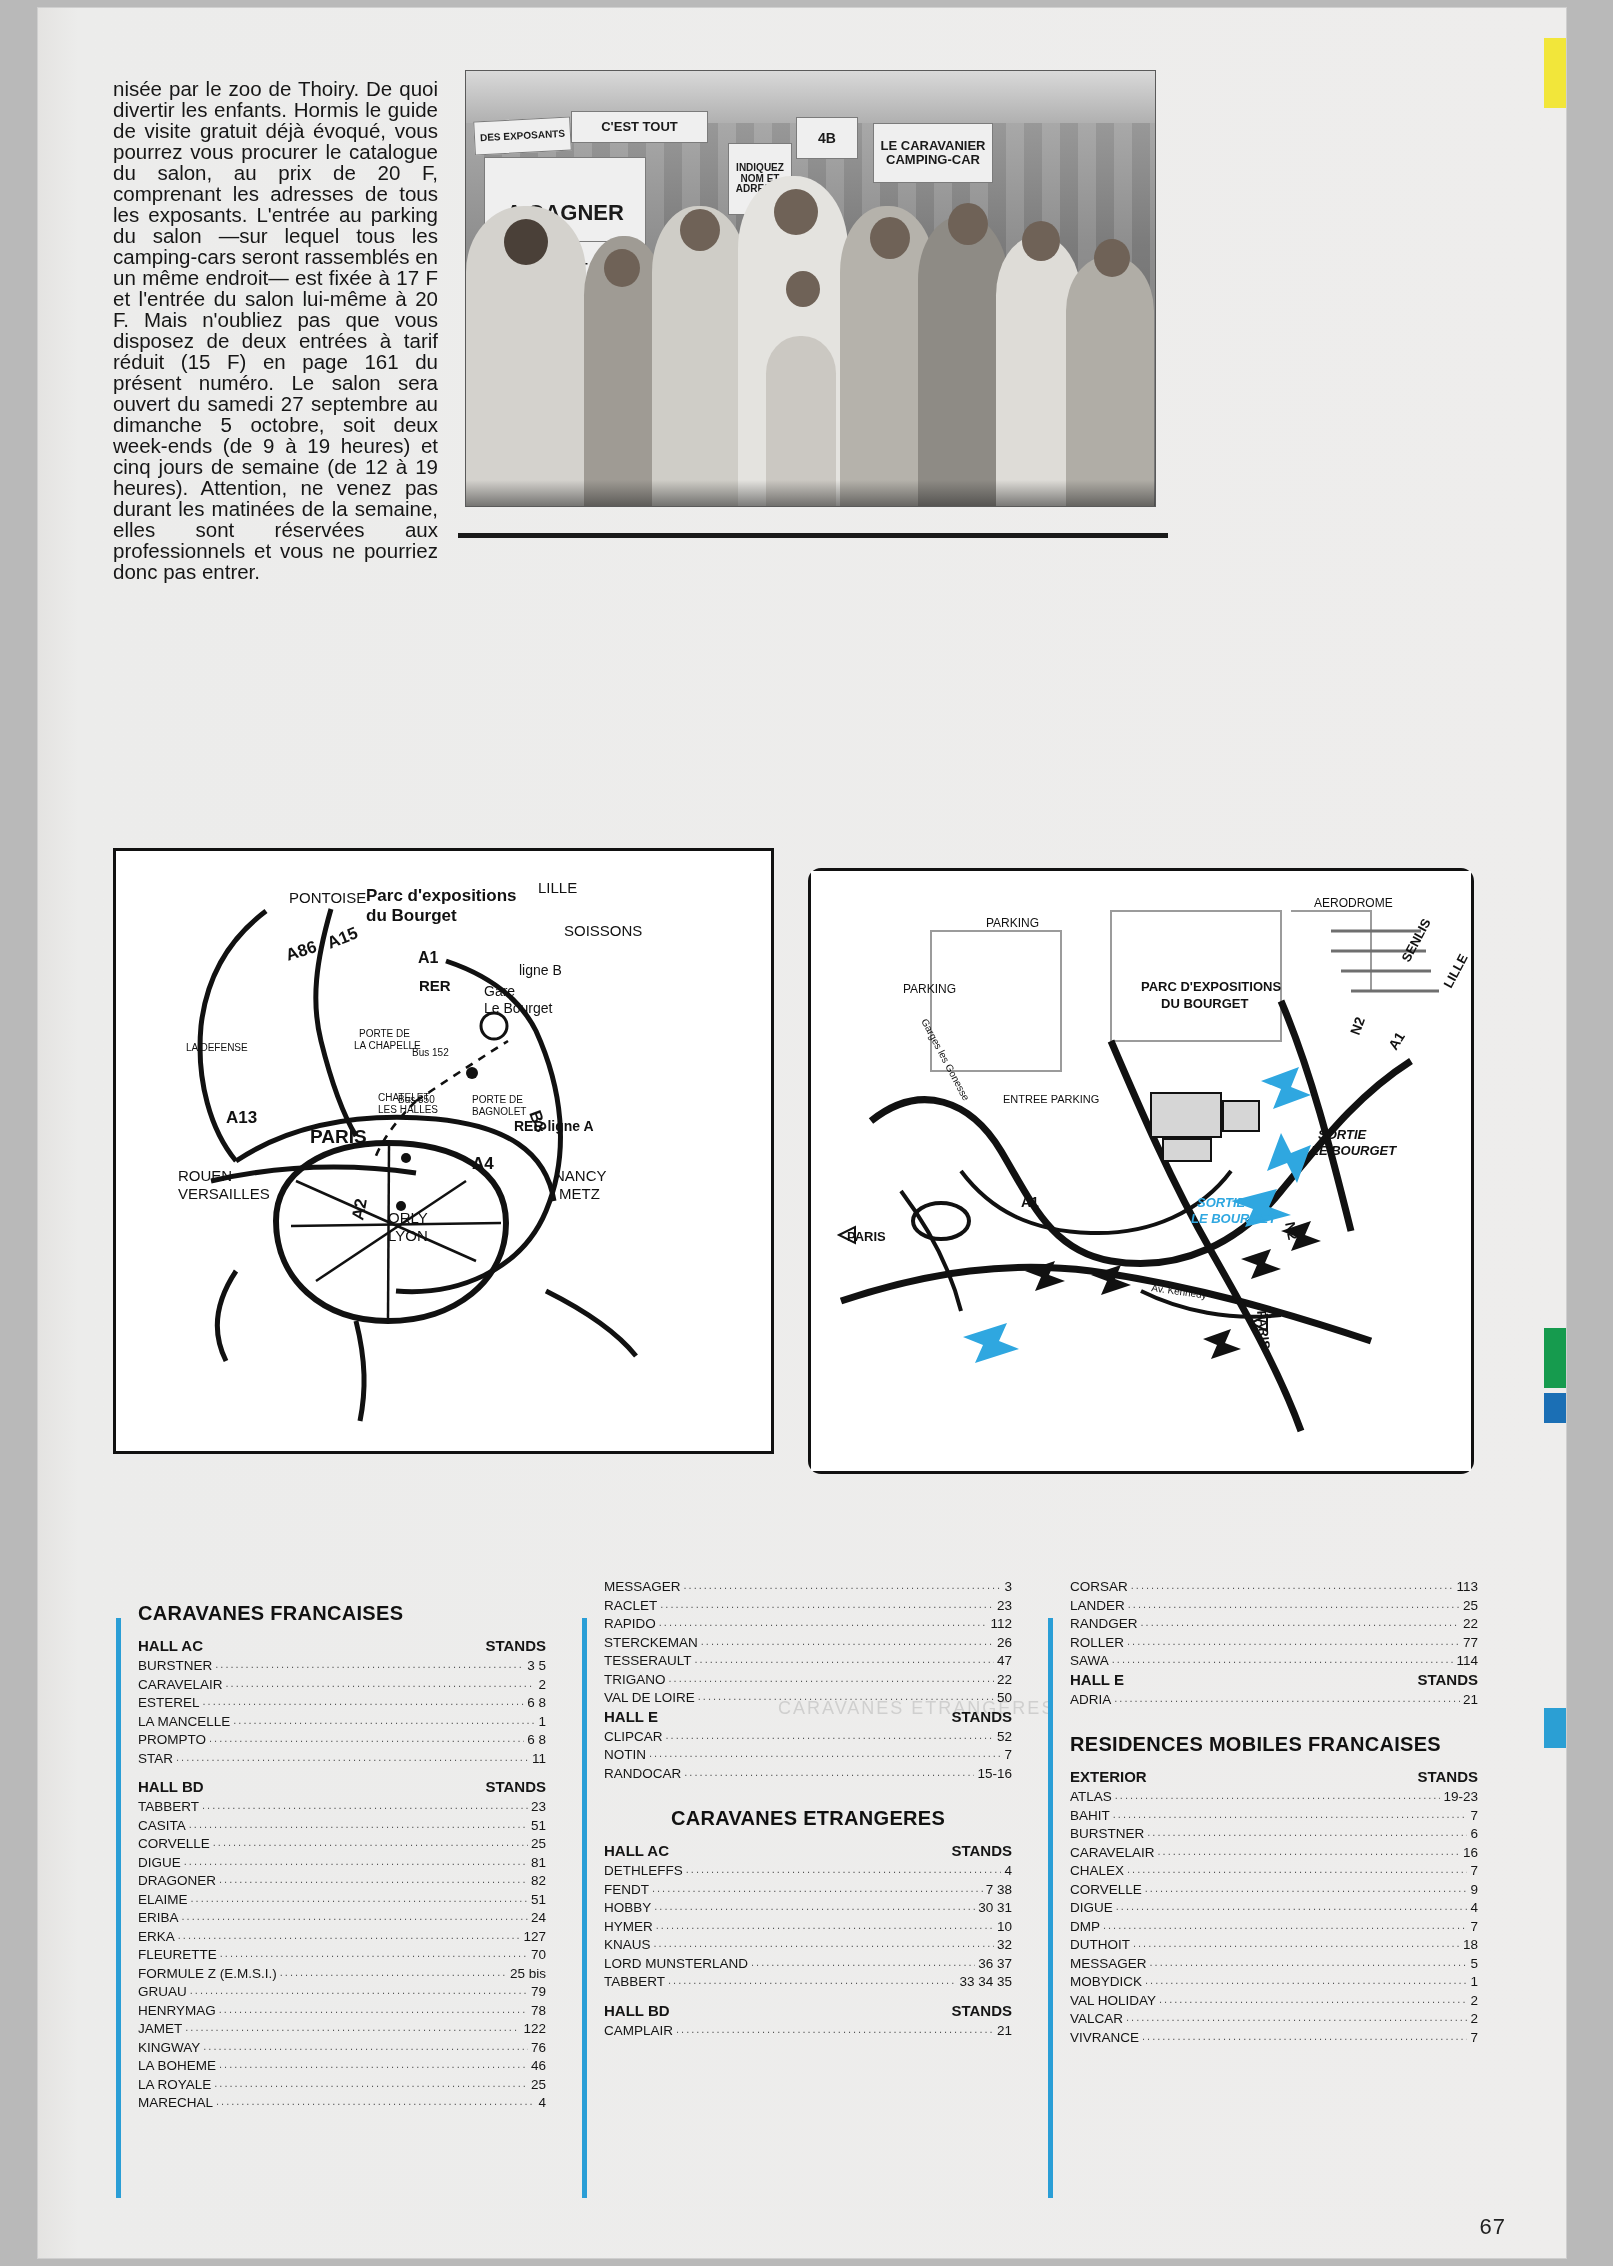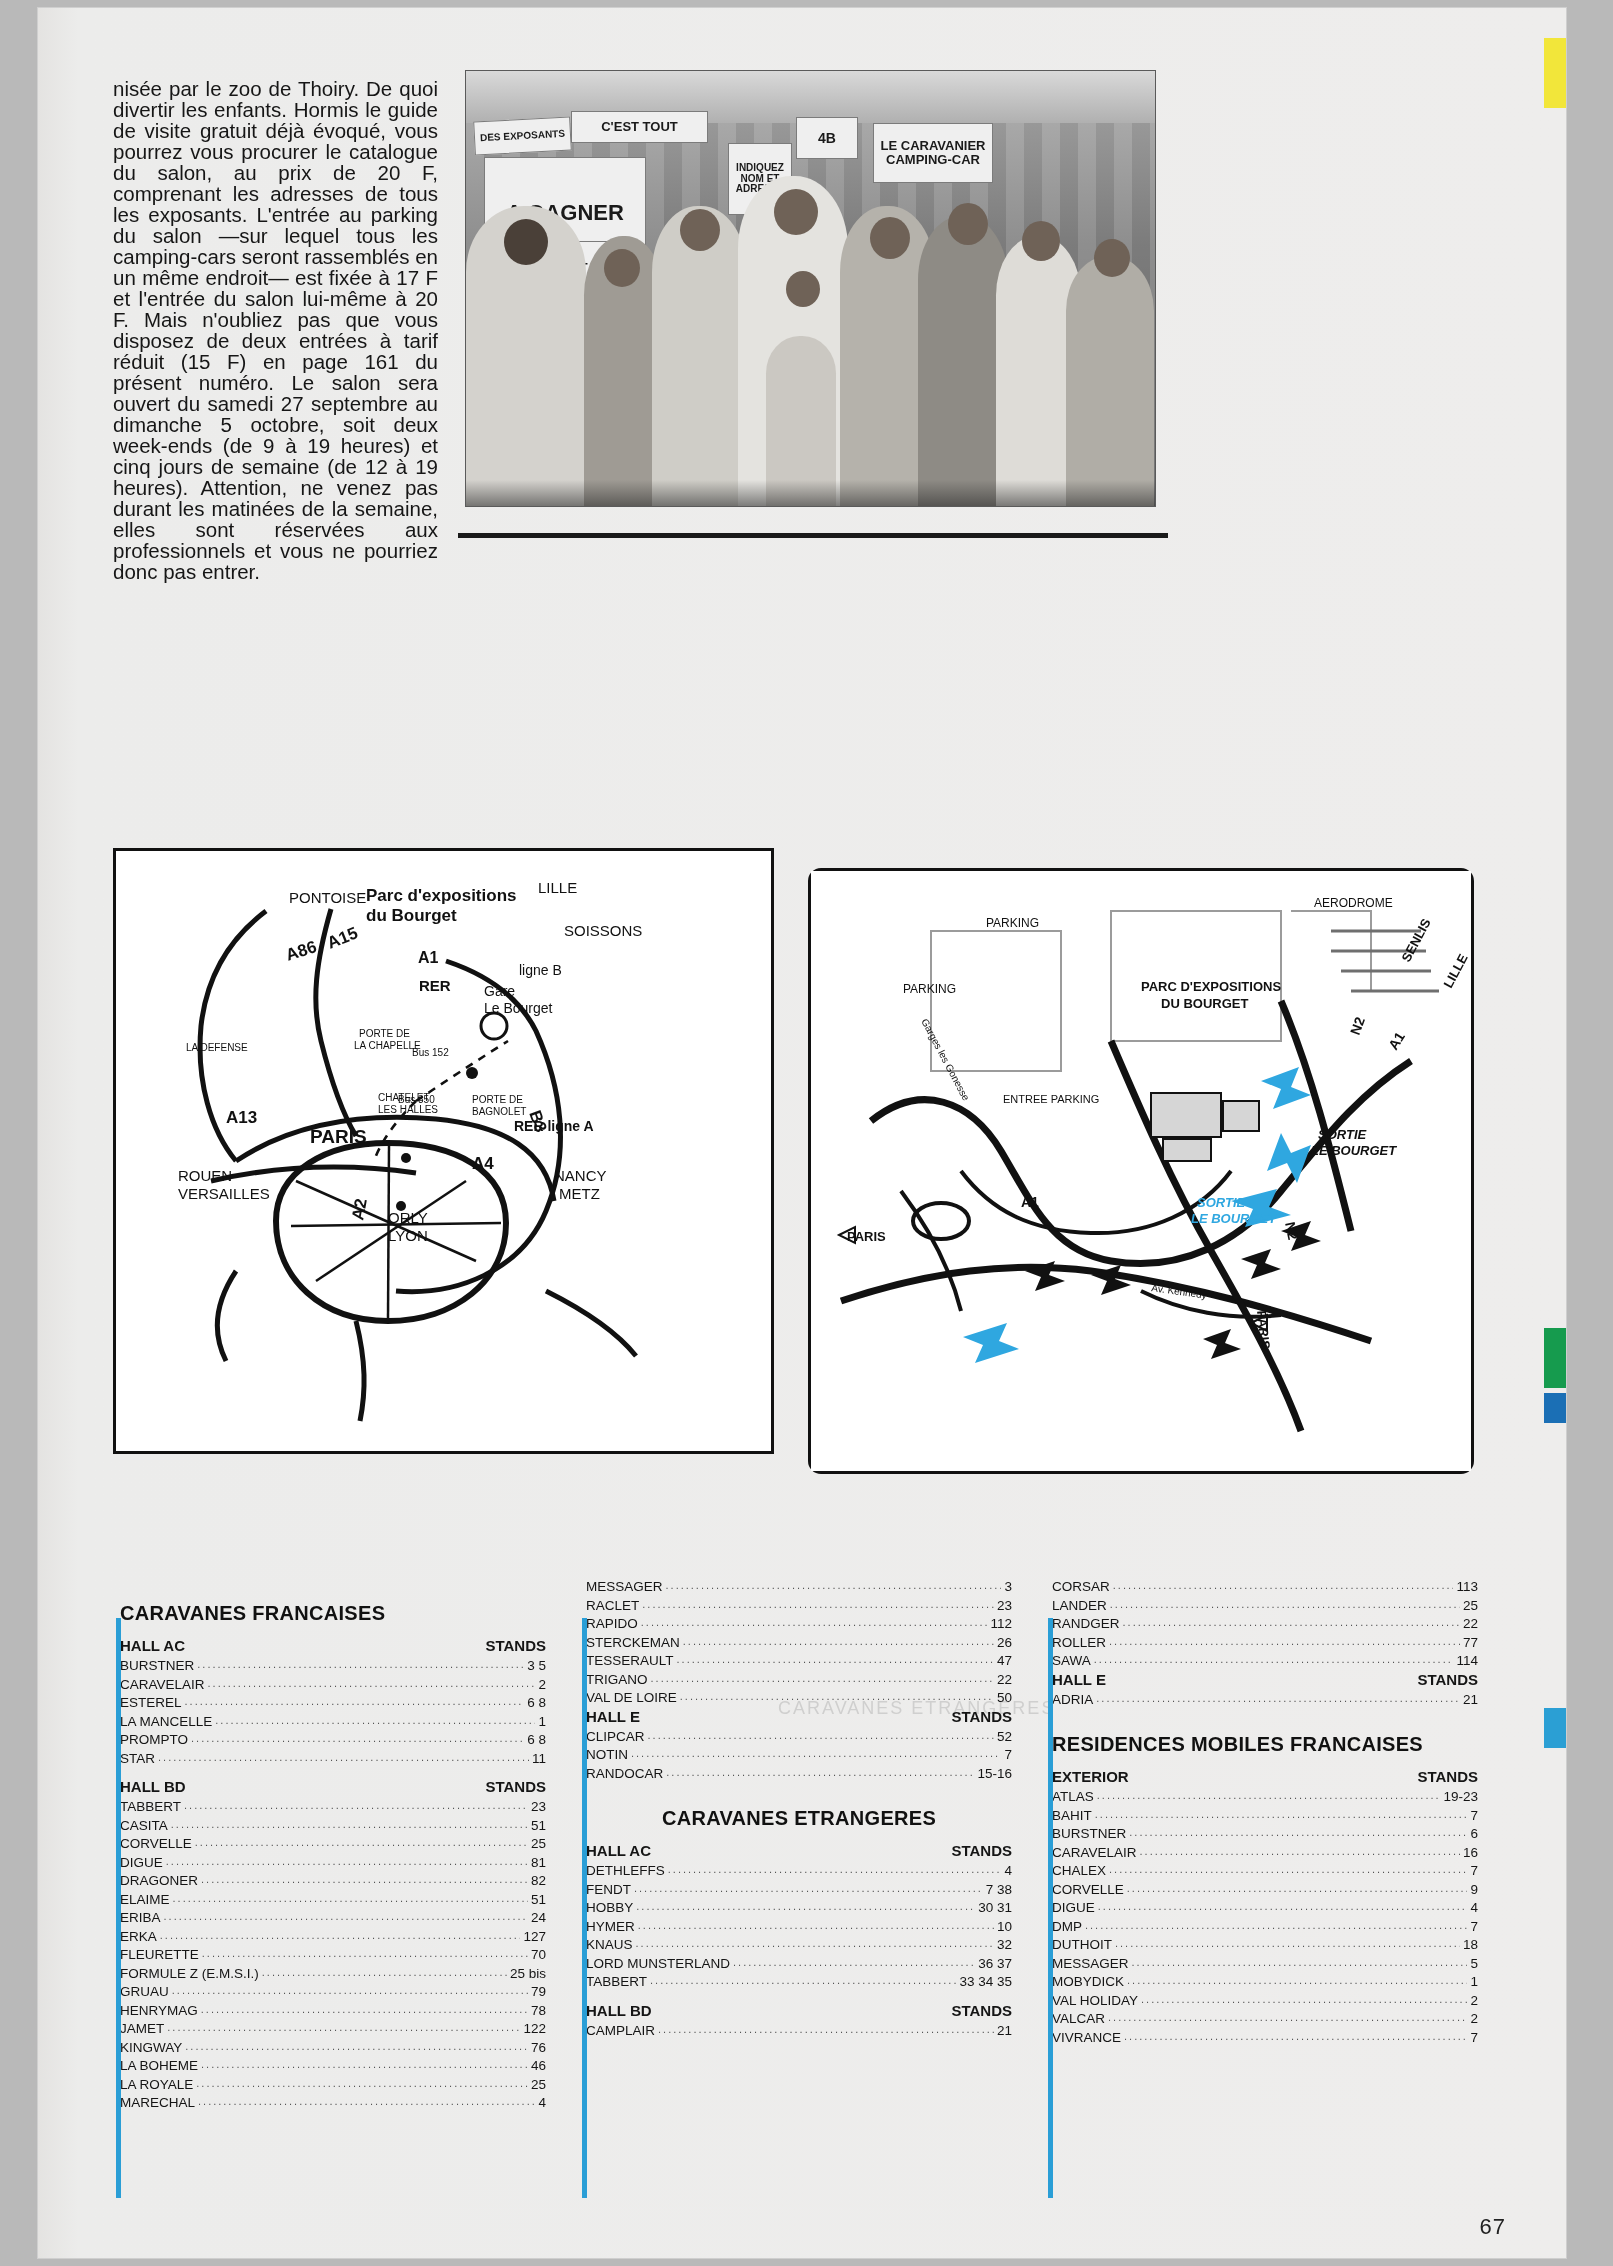--- a/index.html
+++ b/index.html
@@ -153,21 +153,21 @@
     font-size: 13.5px;
     color: #151515;
   }
   .col { width: 430px; position: relative; }
   .col-rule {
     position: absolute;
     left: 0; top: 40px; bottom: 0;
     width: 5px;
     background: #2a9ed6;
   }
-  .col-body { padding-left: 4px; }
+  .col-body { padding-left: 22px; }
   .sect-title {
     font-size: 20px;
     font-weight: bold;
     letter-spacing: .3px;
     margin: 0 0 12px 0;
     color: #111;
   }
   .sect-title.center { text-align: center; }
   .hall-row {
     display: flex;

